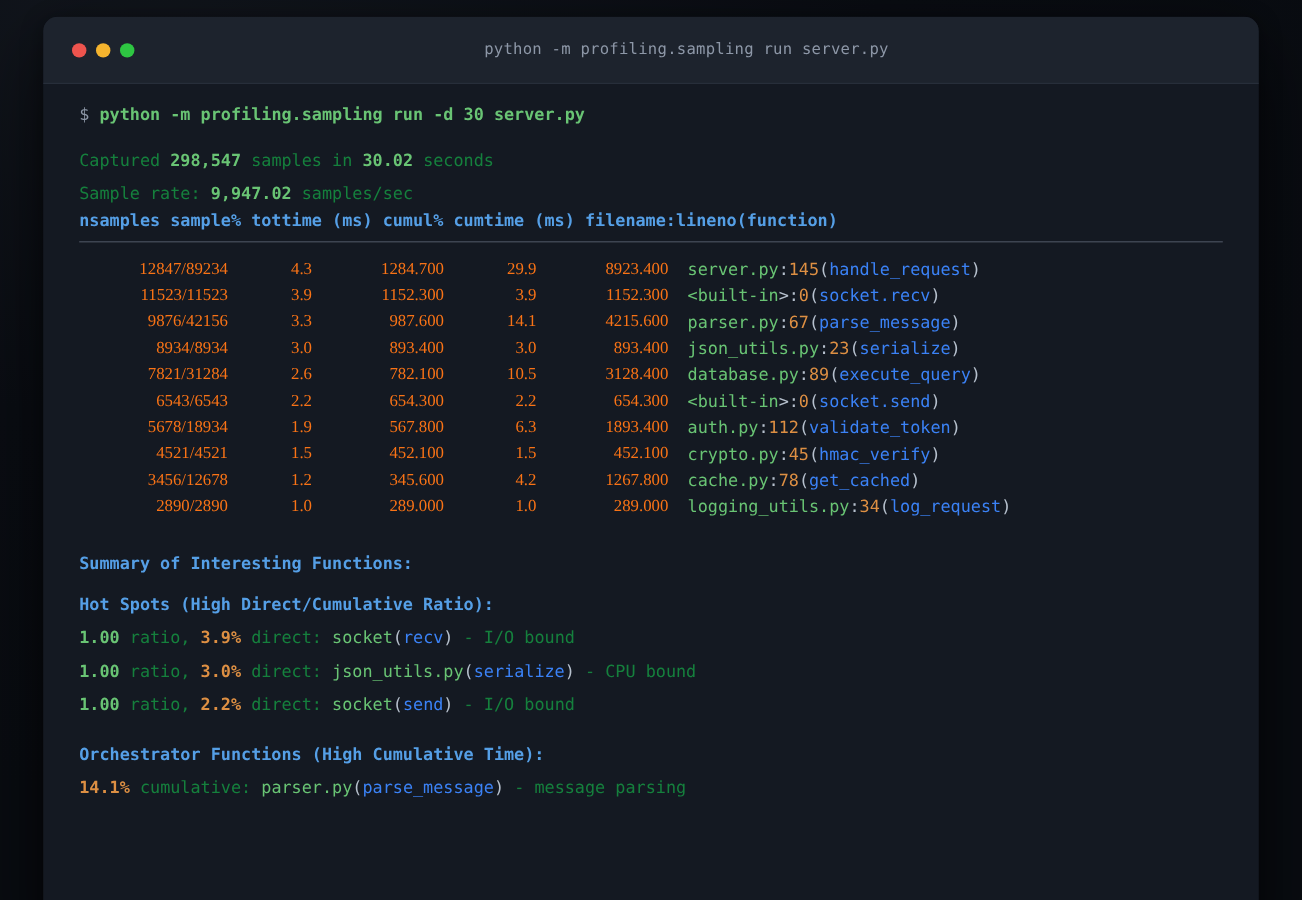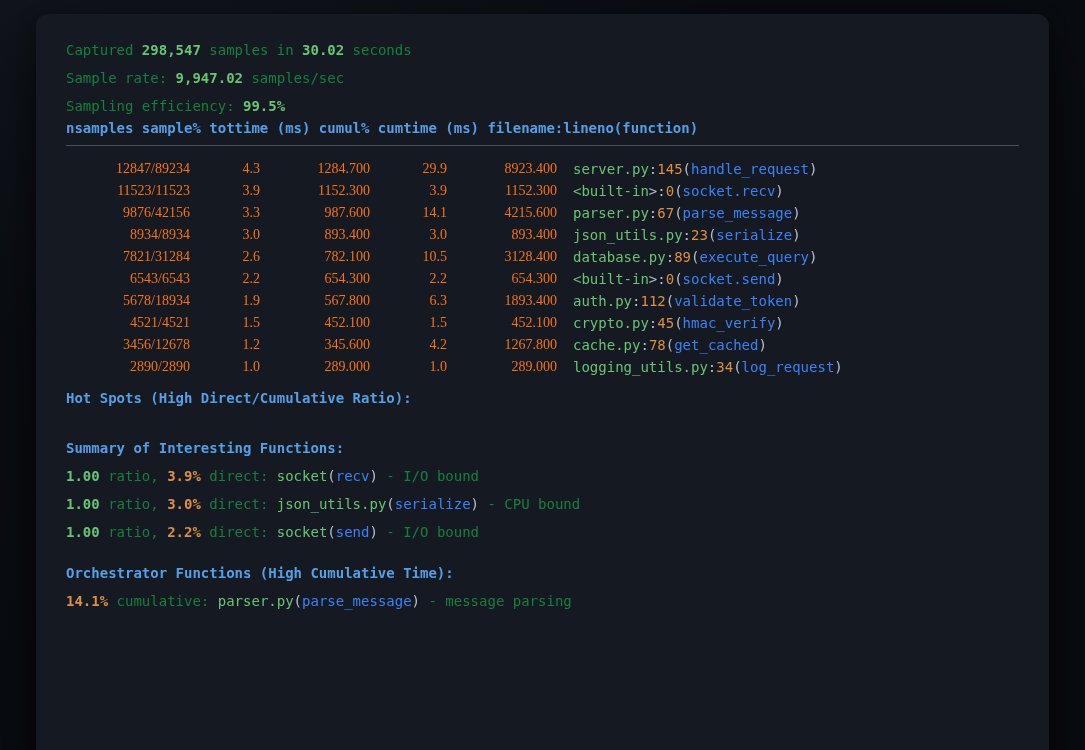--- a/index.html
+++ b/index.html
@@ -72,39 +72,48 @@
   .c2 { width: 70px; }
   .c3 { width: 110px; }
   .c4 { width: 77px; }
   .c5 { width: 110px; }
   .floc { padding-left: 16px; flex: none; }
 </style>
 </head>
 <body>
 
 <div class="window">
+  <div class="titlebar">
+    <div class="lights">
+        <span class="light" style="background: rgb(238, 84, 78);"></span>
+        <span class="light" style="background: rgb(245, 180, 46);"></span>
+        <span class="light" style="background: rgb(46, 198, 66);"></span>
+      </div>
+    <div class="titlebar-title">python -m profiling.sampling run server.py</div>
+    <div class="titlebar-spacer"></div>
+  </div>
   <div class="content">
+      <div class="line"><span class="s-muted">$ </span><span class="s-cmd">python -m profiling.sampling run -d 30 server.py</span></div>
       <div class="line" style="margin-top: 10px;"><span class="s-text">Captured </span><span class="s-val">298,547</span><span class="s-text"> samples in </span><span class="s-val">30.02</span><span class="s-text"> seconds</span></div>
       <div class="line"><span class="s-text">Sample rate: </span><span class="s-val">9,947.02</span><span class="s-text"> samples/sec</span></div>
-      <div class="line"><span class="s-text">Sampling efficiency: </span><span class="s-val">99.5%</span></div>
       <div class="line small" style="margin-top: -3px;"><span class="s-h">nsamples sample% tottime (ms) cumul% cumtime (ms) filename:lineno(function)</span></div>
       <div class="rule"></div>
       <div>
         <div class="trow"><span class="c c1 s-num">12847/89234</span><span class="c c2 s-num">4.3</span><span class="c c3 s-num">1284.700</span><span class="c c4 s-num">29.9</span><span class="c c5 s-num">8923.400</span><span class="floc"><span class="s-file">server.py</span><span class="s-br">:</span><span class="s-ln">145</span><span class="s-br">(</span><span class="s-fn">handle_request</span><span class="s-br">)</span></span></div>
         <div class="trow"><span class="c c1 s-num">11523/11523</span><span class="c c2 s-num">3.9</span><span class="c c3 s-num">1152.300</span><span class="c c4 s-num">3.9</span><span class="c c5 s-num">1152.300</span><span class="floc"><span class="s-file">&lt;built-in</span><span class="s-br">&gt;:</span><span class="s-ln">0</span><span class="s-br">(</span><span class="s-fn">socket.recv</span><span class="s-br">)</span></span></div>
         <div class="trow"><span class="c c1 s-num">9876/42156</span><span class="c c2 s-num">3.3</span><span class="c c3 s-num">987.600</span><span class="c c4 s-num">14.1</span><span class="c c5 s-num">4215.600</span><span class="floc"><span class="s-file">parser.py</span><span class="s-br">:</span><span class="s-ln">67</span><span class="s-br">(</span><span class="s-fn">parse_message</span><span class="s-br">)</span></span></div>
         <div class="trow"><span class="c c1 s-num">8934/8934</span><span class="c c2 s-num">3.0</span><span class="c c3 s-num">893.400</span><span class="c c4 s-num">3.0</span><span class="c c5 s-num">893.400</span><span class="floc"><span class="s-file">json_utils.py</span><span class="s-br">:</span><span class="s-ln">23</span><span class="s-br">(</span><span class="s-fn">serialize</span><span class="s-br">)</span></span></div>
         <div class="trow"><span class="c c1 s-num">7821/31284</span><span class="c c2 s-num">2.6</span><span class="c c3 s-num">782.100</span><span class="c c4 s-num">10.5</span><span class="c c5 s-num">3128.400</span><span class="floc"><span class="s-file">database.py</span><span class="s-br">:</span><span class="s-ln">89</span><span class="s-br">(</span><span class="s-fn">execute_query</span><span class="s-br">)</span></span></div>
         <div class="trow"><span class="c c1 s-num">6543/6543</span><span class="c c2 s-num">2.2</span><span class="c c3 s-num">654.300</span><span class="c c4 s-num">2.2</span><span class="c c5 s-num">654.300</span><span class="floc"><span class="s-file">&lt;built-in</span><span class="s-br">&gt;:</span><span class="s-ln">0</span><span class="s-br">(</span><span class="s-fn">socket.send</span><span class="s-br">)</span></span></div>
         <div class="trow"><span class="c c1 s-num">5678/18934</span><span class="c c2 s-num">1.9</span><span class="c c3 s-num">567.800</span><span class="c c4 s-num">6.3</span><span class="c c5 s-num">1893.400</span><span class="floc"><span class="s-file">auth.py</span><span class="s-br">:</span><span class="s-ln">112</span><span class="s-br">(</span><span class="s-fn">validate_token</span><span class="s-br">)</span></span></div>
         <div class="trow"><span class="c c1 s-num">4521/4521</span><span class="c c2 s-num">1.5</span><span class="c c3 s-num">452.100</span><span class="c c4 s-num">1.5</span><span class="c c5 s-num">452.100</span><span class="floc"><span class="s-file">crypto.py</span><span class="s-br">:</span><span class="s-ln">45</span><span class="s-br">(</span><span class="s-fn">hmac_verify</span><span class="s-br">)</span></span></div>
         <div class="trow"><span class="c c1 s-num">3456/12678</span><span class="c c2 s-num">1.2</span><span class="c c3 s-num">345.600</span><span class="c c4 s-num">4.2</span><span class="c c5 s-num">1267.800</span><span class="floc"><span class="s-file">cache.py</span><span class="s-br">:</span><span class="s-ln">78</span><span class="s-br">(</span><span class="s-fn">get_cached</span><span class="s-br">)</span></span></div>
         <div class="trow"><span class="c c1 s-num">2890/2890</span><span class="c c2 s-num">1.0</span><span class="c c3 s-num">289.000</span><span class="c c4 s-num">1.0</span><span class="c c5 s-num">289.000</span><span class="floc"><span class="s-file">logging_utils.py</span><span class="s-br">:</span><span class="s-ln">34</span><span class="s-br">(</span><span class="s-fn">log_request</span><span class="s-br">)</span></span></div>
       </div>
+      <div class="line" style="margin-top: 22px;"><span class="s-h">Summary of Interesting Functions:</span></div>
       <div class="line" style="margin-top: 6px;"><span class="s-h">Hot Spots (High Direct/Cumulative Ratio):</span></div>
-      <div class="line" style="margin-top: 22px;"><span class="s-h">Summary of Interesting Functions:</span></div>
       <div class="line"><span class="s-val">1.00</span><span class="s-text"> ratio, </span><span class="s-pct">3.9%</span><span class="s-text"> direct: </span><span class="s-file">socket</span><span class="s-br">(</span><span class="s-fn">recv</span><span class="s-br">)</span><span class="s-text"> - I/O bound</span></div>
       <div class="line"><span class="s-val">1.00</span><span class="s-text"> ratio, </span><span class="s-pct">3.0%</span><span class="s-text"> direct: </span><span class="s-file">json_utils.py</span><span class="s-br">(</span><span class="s-fn">serialize</span><span class="s-br">)</span><span class="s-text"> - CPU bound</span></div>
       <div class="line"><span class="s-val">1.00</span><span class="s-text"> ratio, </span><span class="s-pct">2.2%</span><span class="s-text"> direct: </span><span class="s-file">socket</span><span class="s-br">(</span><span class="s-fn">send</span><span class="s-br">)</span><span class="s-text"> - I/O bound</span></div>
       <div class="line" style="margin-top: 13px;"><span class="s-h">Orchestrator Functions (High Cumulative Time):</span></div>
       <div class="line"><span class="s-pct">14.1%</span><span class="s-text"> cumulative: </span><span class="s-file">parser.py</span><span class="s-br">(</span><span class="s-fn">parse_message</span><span class="s-br">)</span><span class="s-text"> - message parsing</span></div>
     </div>
 </div>
 
 </body></html>

